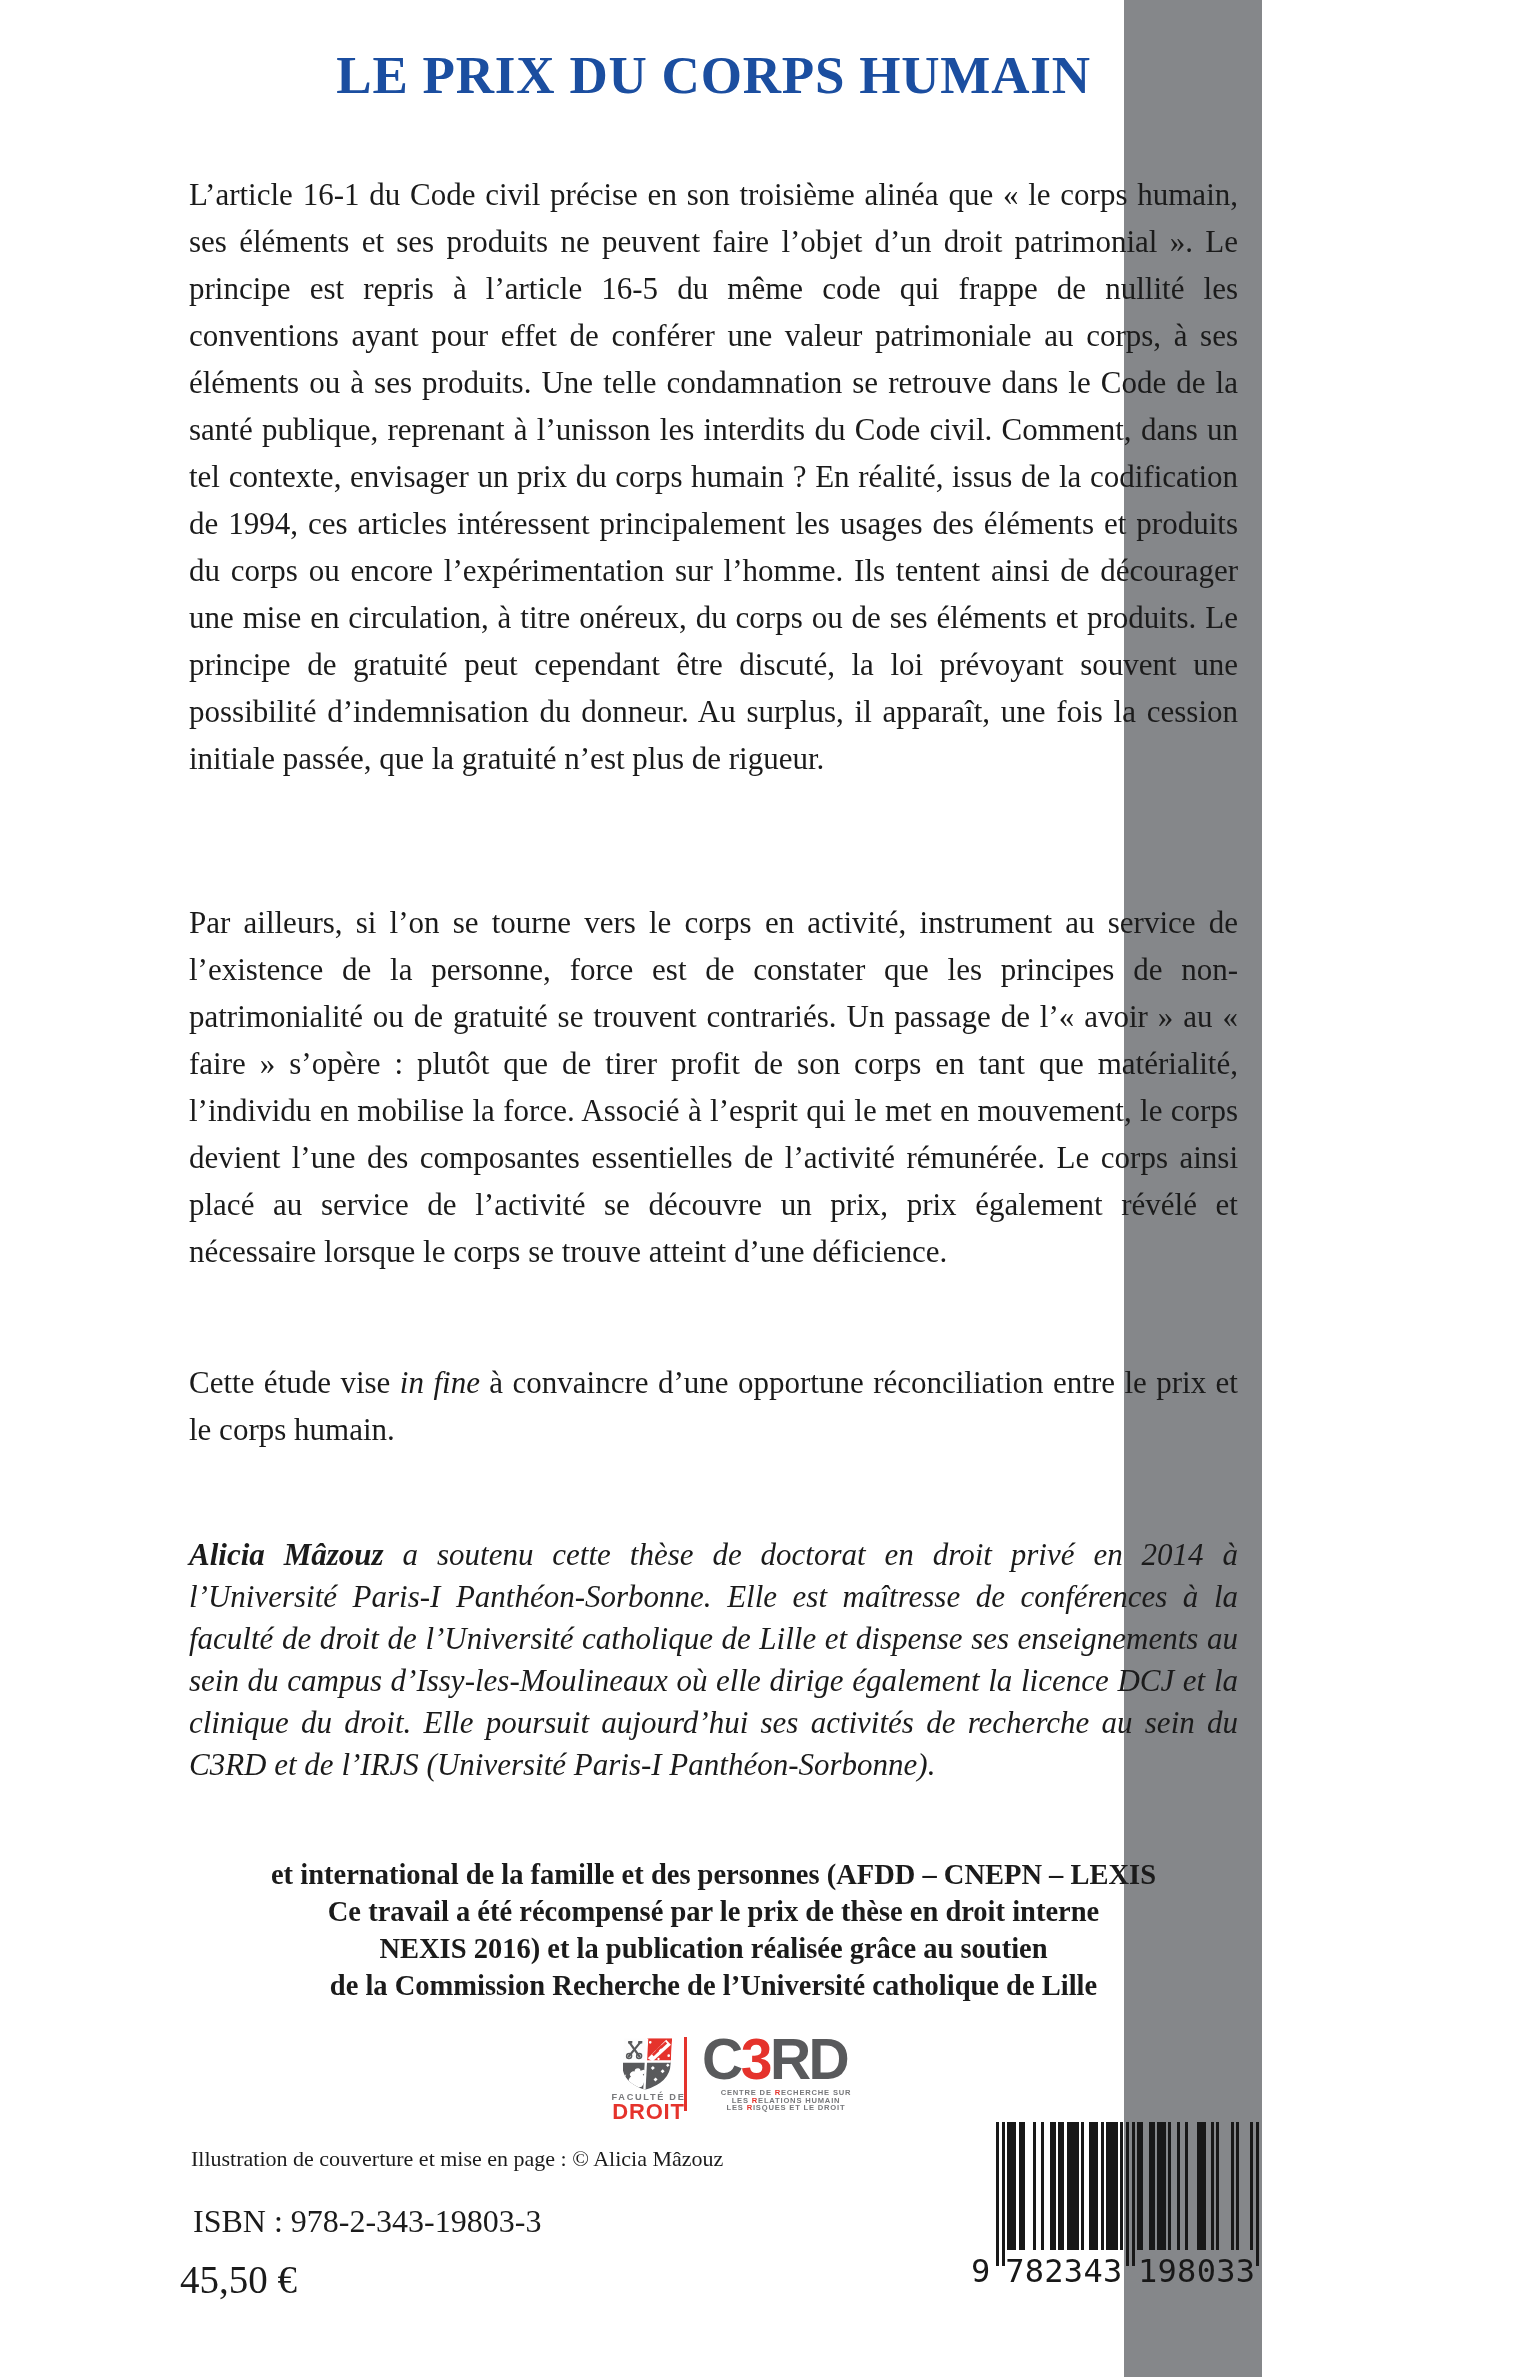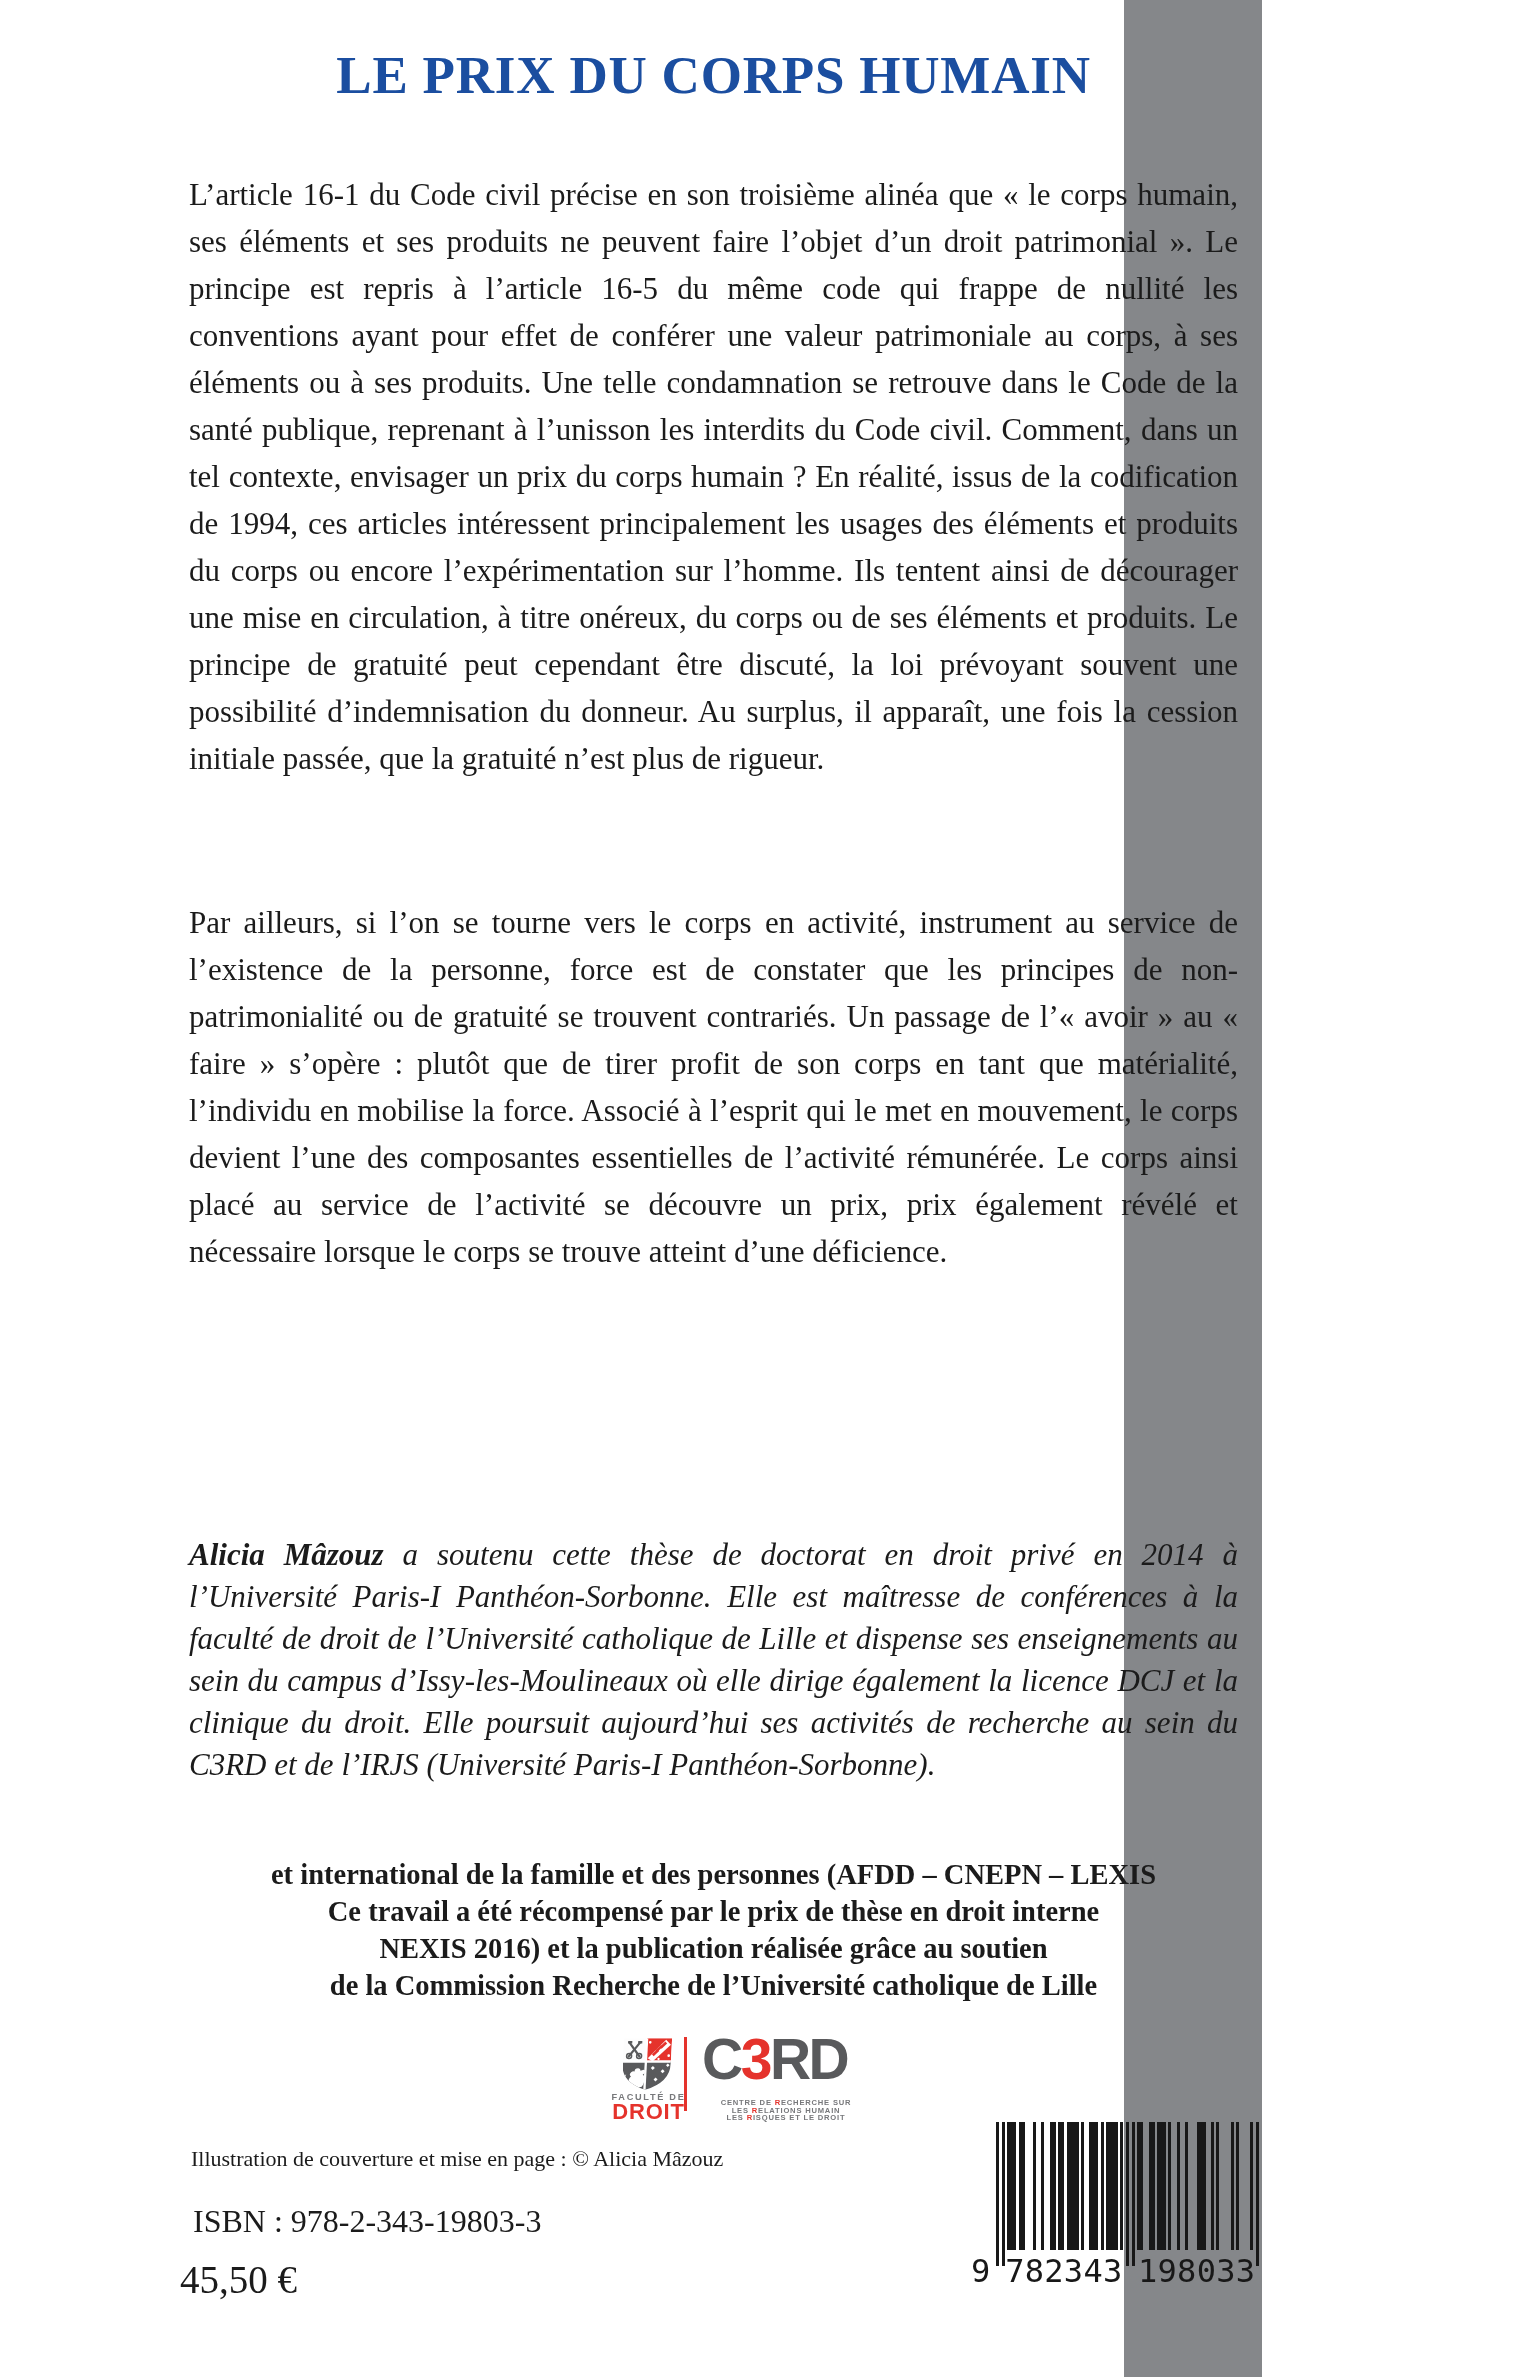--- a/index.html
+++ b/index.html
@@ -22,21 +22,21 @@
   .rd{color:var(--logo-red,#e5332c);}
   
   .logos{position:absolute;left:608px;top:2034px;width:268px;height:84px;font-family:"Liberation Sans",sans-serif;}
   .shield{position:absolute;left:15px;top:2.5px;}
   .fac-label{position:absolute;left:-10px;top:58px;width:101px;text-align:center;}
   .fac-l1{font-size:9.2px;letter-spacing:1.7px;color:var(--label-gray,#77787b);font-weight:bold;}
   .fac-l2{font-size:22px;letter-spacing:0.8px;color:var(--logo-red,#e5332c);font-weight:bold;line-height:20px;}
   .logo-divider{position:absolute;left:76px;top:3.4px;width:2.5px;height:74px;background:var(--logo-red,#e5332c);}
   .c3rd{position:absolute;left:94px;top:0px;width:168px;}
   .c3rd-word{font-size:57px;font-weight:bold;letter-spacing:-2.5px;line-height:50px;white-space:nowrap;}
-  .c3rd-sub{margin-top:15px;text-align:center;font-size:7.6px;line-height:7.6px;letter-spacing:0.8px;
+  .c3rd-sub{margin-top:5px;text-align:center;font-size:7.6px;line-height:7.6px;letter-spacing:0.8px;
             color:var(--label-gray,#77787b);font-weight:bold;}
   .c3rd-sub div{white-space:nowrap;}
   
   .credit{position:absolute;left:191px;top:2146px;font-size:22px;}
   .isbn{position:absolute;left:193px;top:2203px;font-size:32px;}
   .price{position:absolute;left:180px;top:2257px;font-size:39px;}
   .barcode{position:absolute;left:996px;top:2122px;width:268px;height:164px;}
   .bc-bars{position:absolute;left:0;top:0;width:268px;height:144px;}
   .bc-bars .bar{position:absolute;top:0;background:#181818;}
   .bc-digits{position:absolute;top:130px;left:0;width:268px;height:34px;
@@ -50,20 +50,21 @@
 
 <div class="page">
 
   <div class="sidebar"></div>
   <div class="sidebar-edge"></div>
 
   <h1 class="title">LE PRIX DU CORPS HUMAIN</h1>
 
   <p class="col body-p p1">L’article 16-1 du Code civil précise en son troisième alinéa que « le corps humain, ses éléments et ses produits ne peuvent faire l’objet d’un droit patrimonial ». Le principe est repris à l’article 16-5 du même code qui frappe de nullité les conventions ayant pour effet de conférer une valeur patrimoniale au corps, à ses éléments ou à ses produits. Une telle condamnation se retrouve dans le Code de la santé publique, reprenant à l’unisson les interdits du Code civil. Comment, dans un tel contexte, envisager un prix du corps humain ? En réalité, issus de la codification de 1994, ces articles intéressent principalement les usages des éléments et produits du corps ou encore l’expérimentation sur l’homme. Ils tentent ainsi de décourager une mise en circulation, à titre onéreux, du corps ou de ses éléments et produits. Le principe de gratuité peut cependant être discuté, la loi prévoyant souvent une possibilité d’indemnisation du donneur. Au surplus, il apparaît, une fois la cession initiale passée, que la gratuité n’est plus de rigueur.</p>
   <p class="col body-p p2">Par ailleurs, si l’on se tourne vers le corps en activité, instrument au service de l’existence de la personne, force est de constater que les principes de non-patrimonialité ou de gratuité se trouvent contrariés. Un passage de l’« avoir » au « faire » s’opère : plutôt que de tirer profit de son corps en tant que matérialité, l’individu en mobilise la force. Associé à l’esprit qui le met en mouvement, le corps devient l’une des composantes essentielles de l’activité rémunérée. Le corps ainsi placé au service de l’activité se découvre un prix, prix également révélé et nécessaire lorsque le corps se trouve atteint d’une déficience.</p>
+  <p class="col body-p p3"><span>Cette étude vise </span><span class="it">in fine</span><span> à convaincre d’une opportune réconciliation entre le prix et le corps humain.</span></p>
 
   <p class="col bio"><span class="bd">Alicia Mâzouz</span><span> a soutenu cette thèse de doctorat en droit privé en 2014 à l’Université Paris-I Panthéon-Sorbonne. Elle est maîtresse de conférences à la faculté de droit de l’Université catholique de Lille et dispense ses enseignements au sein du campus d’Issy-les-Moulineaux où elle dirige également la licence DCJ et la clinique du droit. Elle poursuit aujourd’hui ses activités de recherche au sein du C3RD et de l’IRJS (Université Paris-I Panthéon-Sorbonne).</span></p>
 
   <div class="award">
     <div>et international de la famille et des personnes (AFDD – CNEPN – LEXIS</div>
     <div>Ce travail a été récompensé par le prix de thèse en droit interne</div>
     <div>NEXIS 2016) et la publication réalisée grâce au soutien</div>
     <div>de la Commission Recherche de l’Université catholique de Lille</div>
   </div>
 

